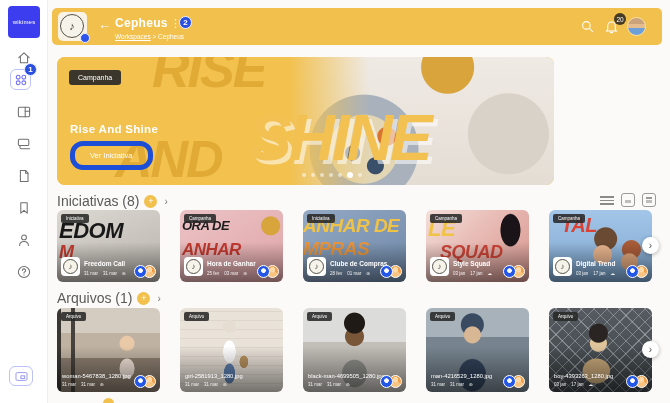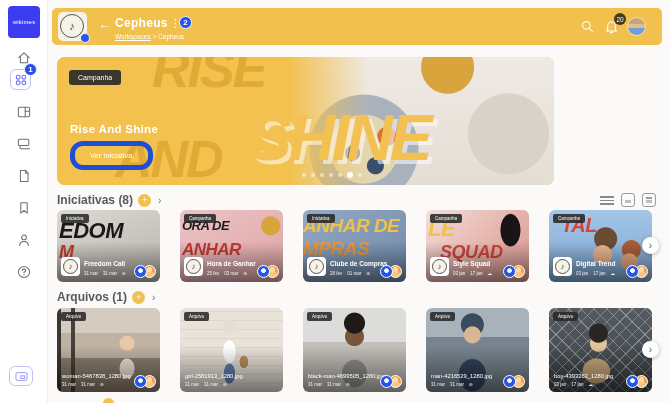--- a/index.html
+++ b/index.html
@@ -72,21 +72,21 @@
     font-size:7px; padding:4px 9px; border-radius:3px; }
   #hero-title { position:absolute; left:13px; top:66px; color:#fff; font-size:11.5px; font-weight:600; letter-spacing:.3px; }
   #hero-cta { position:absolute; left:13px; top:84px; border:5px solid #1d4ed8; border-radius:13px;
     color:#fff; font-size:7.5px; padding:5px 15px; background:transparent; }
   #hero-dots { position:absolute; left:245px; bottom:7px; display:flex; align-items:center; gap:5px; }
   .dot { width:4px; height:4px; border-radius:50%; background:rgba(255,255,255,.55); }
   .dot.active { width:6px; height:6px; background:#fff; }
 
   
   .sec-head { position:absolute; left:9px; display:flex; align-items:center; gap:5px; }
-  .sec-title { font-size:12px; font-weight:bold; color:#5a5a5a; }
+  .sec-title { font-size:14px; font-weight:normal; color:#5a5a5a; }
   .plus-btn { width:13px; height:13px; border-radius:50%; background:#f2c04d; color:#fff; font-size:9px;
     display:flex; align-items:center; justify-content:center; border:none; }
   .sec-chev { font-size:10px; color:#777; margin-left:2px; }
   #init-head { top:193px; } #files-head { top:290px; }
   #view-toggles { position:absolute; right:14px; top:193px; display:flex; gap:7px; align-items:center; }
   .toggle-box { width:14px; height:14px; border:1px solid #9a9a9a; border-radius:3px; position:relative; }
   .toggle-box .inner { position:absolute; left:3px; top:3px; right:3px; height:2px; background:#9a9a9a; }
   .toggle-box .inner2 { position:absolute; left:3px; bottom:3px; right:3px; height:3px; background:#bdbdbd; }
   #tg-list { width:14px; height:12px; border:none; }
   #tg-list i { display:block; height:1.5px; background:#8a8a8a; margin:2px 0; }

